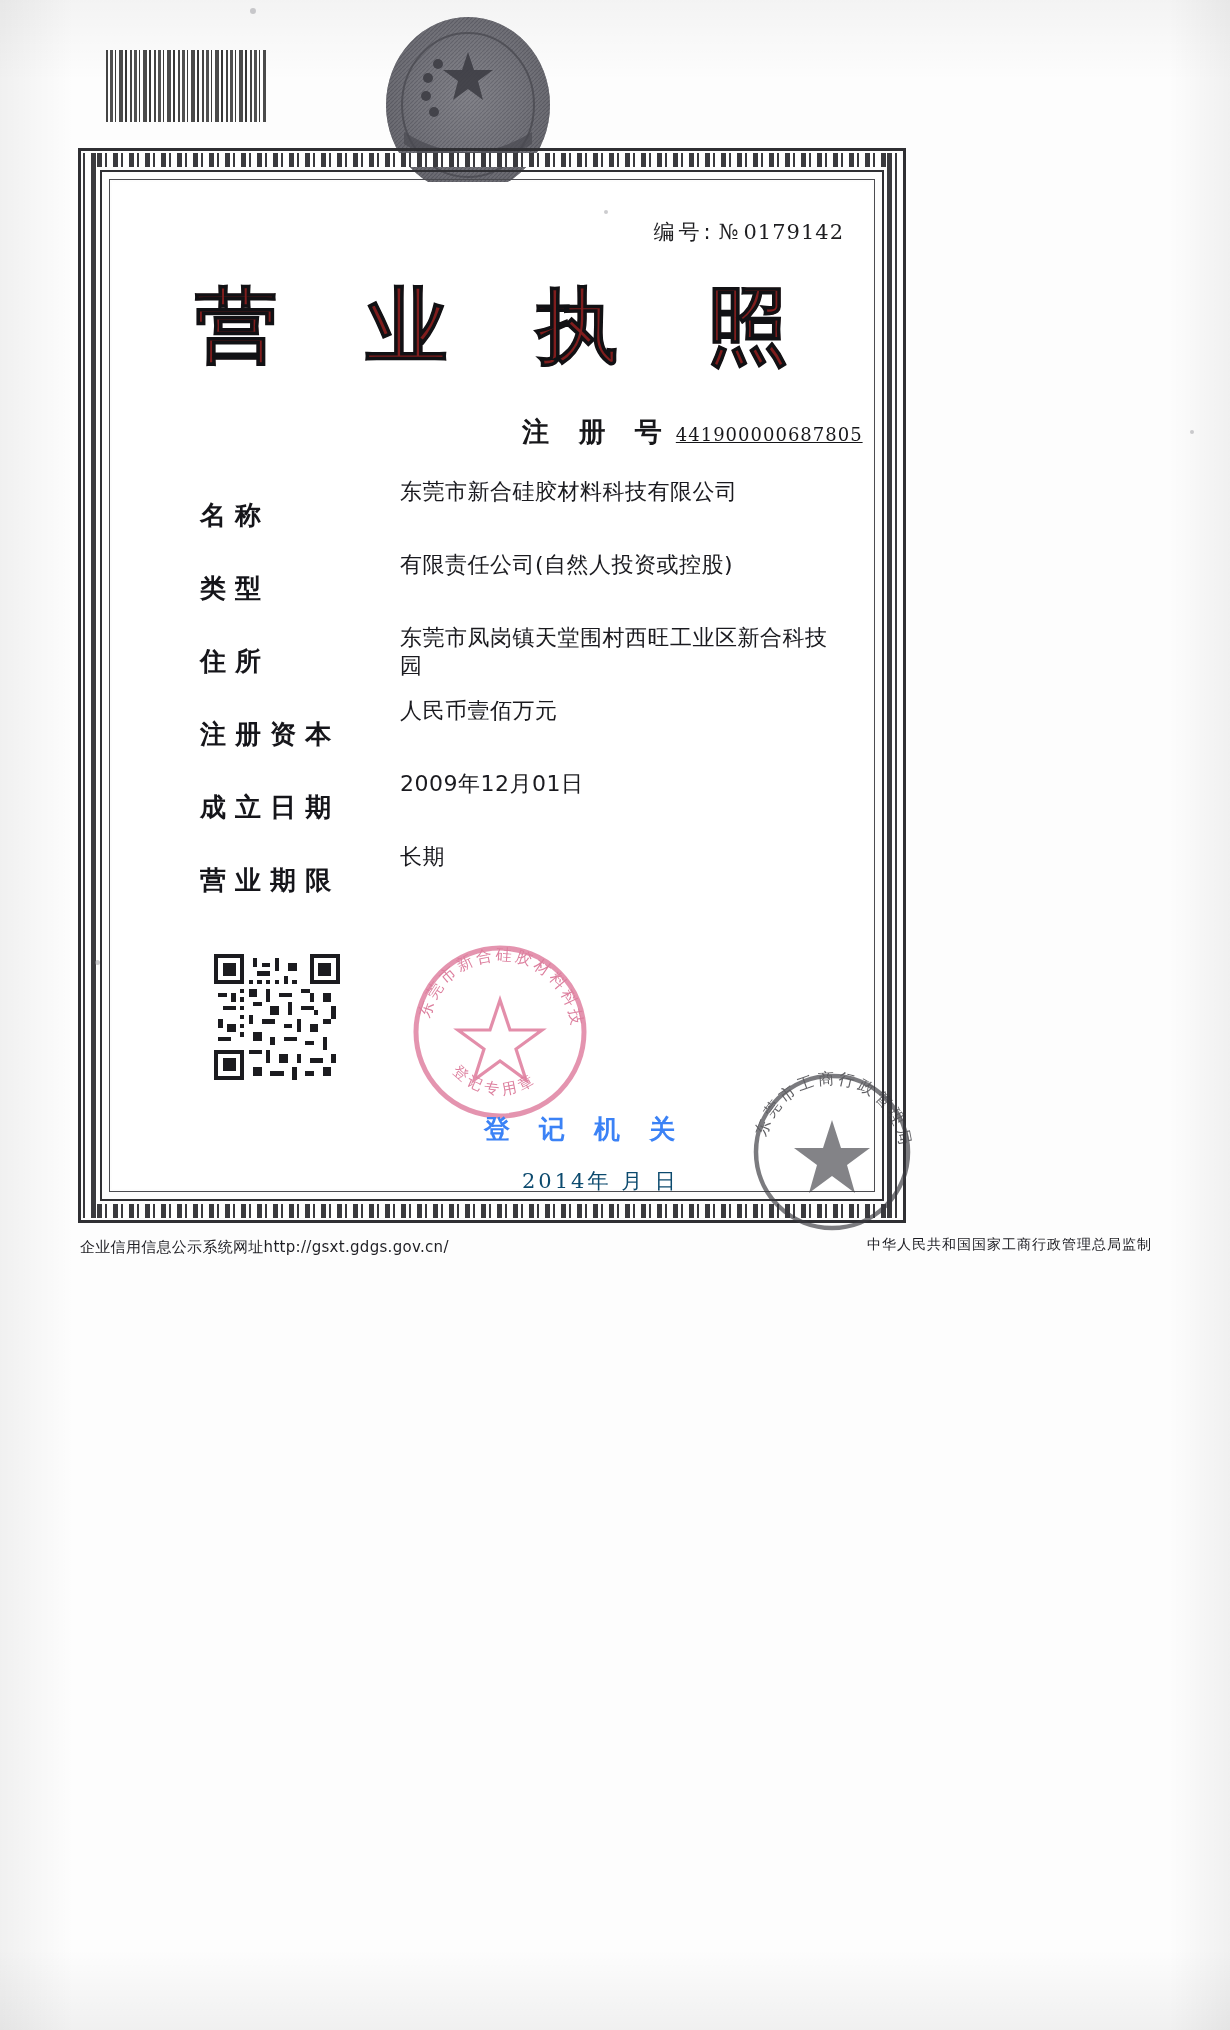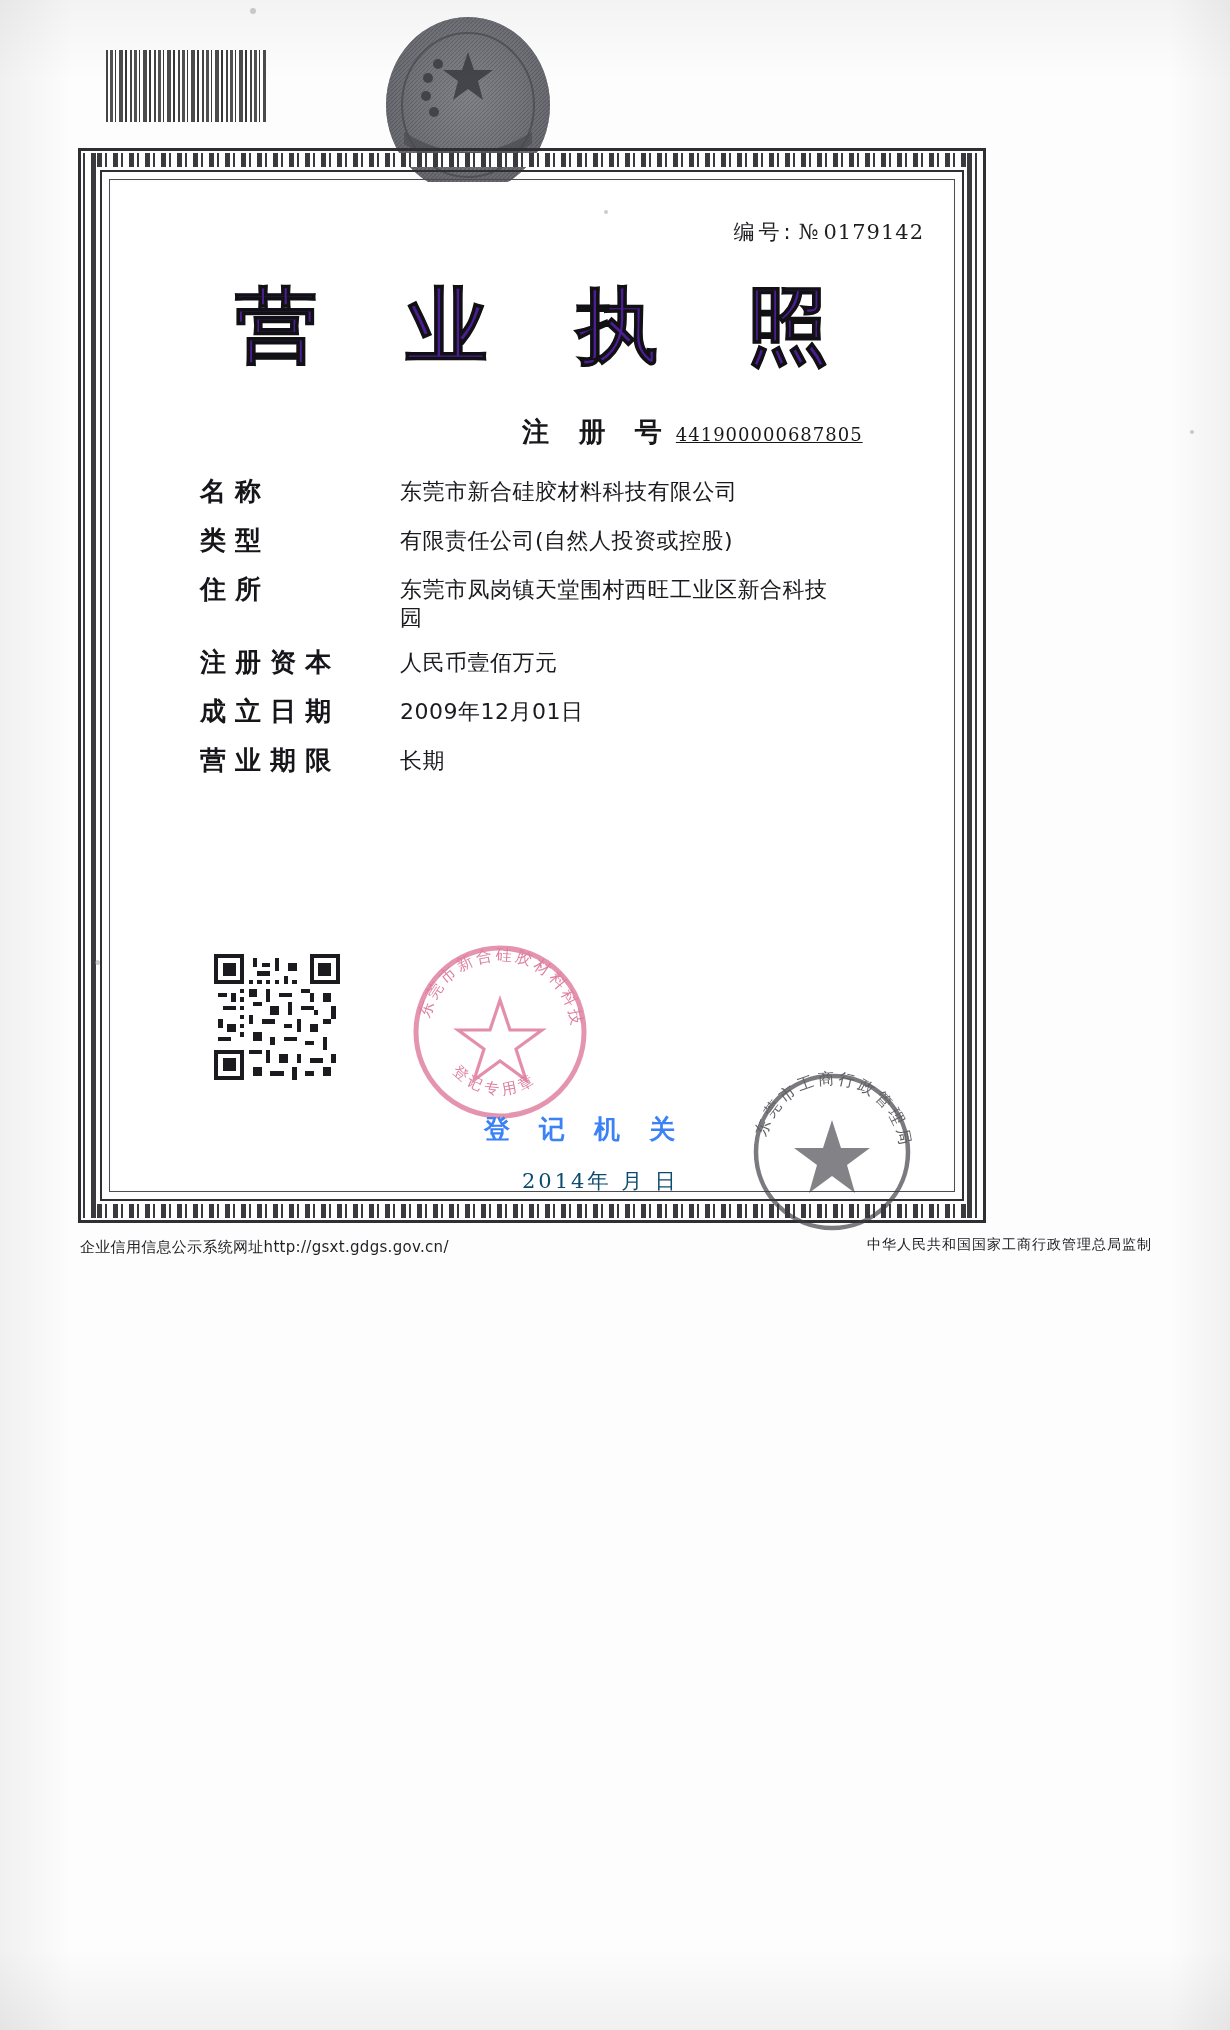--- a/index.html
+++ b/index.html
@@ -67,21 +67,21 @@
     top: 12px;
     width: 180px;
     height: 185px;
   }
 
   
   #cert-frame {
     position: absolute;
     left: 78px;
     top: 148px;
-    width: 908px;
+    width: 828px;
     height: 1075px;
   }
   .frame-band {
     position: absolute;
     inset: 0;
     border: 3px solid #2f2f33;
   }
   .frame-band.inner1 {
     inset: 5px;
     border: 14px solid transparent;
@@ -142,21 +142,21 @@
     position: absolute;
     left: 0;
     right: 0;
     top: 90px;
     text-align: center;
     font-family: "DejaVu Sans", sans-serif;
     font-weight: bold;
     font-size: 82px;
     letter-spacing: 30px;
     text-indent: 30px;
-    color: #4c1d95;
+    color: #7f1d1d;
     -webkit-text-stroke: 1px #111114;
   }
 
   
   #reg-line {
     position: absolute;
     left: 410px;
     top: 232px;
     display: flex;
     align-items: baseline;
@@ -190,20 +190,21 @@
   }
   .field-label {
     width: 200px;
     flex: 0 0 200px;
     font-size: 26px;
     font-weight: bold;
     color: #15151a;
     letter-spacing: 0;
     display: flex;
     justify-content: space-between;
+    margin-top: 24px;
   }
   .field-value {
     font-size: 22px;
     color: #1a1a1f;
     line-height: 1.25;
     padding-top: 4px;
     letter-spacing: 0.5px;
   }
   .field-row.scope .field-value {
     font-size: 15.5px;

